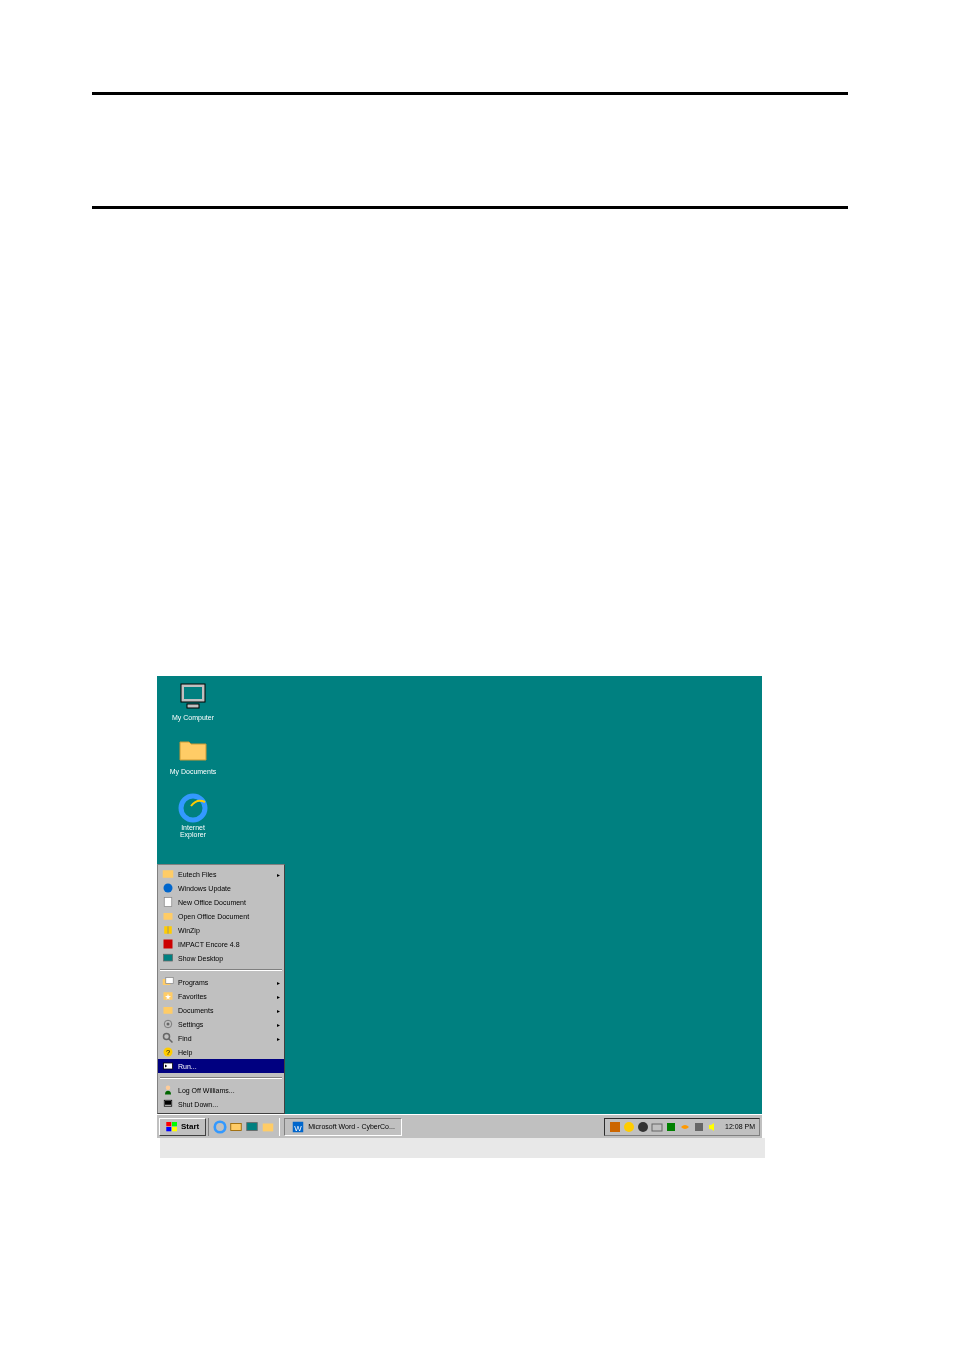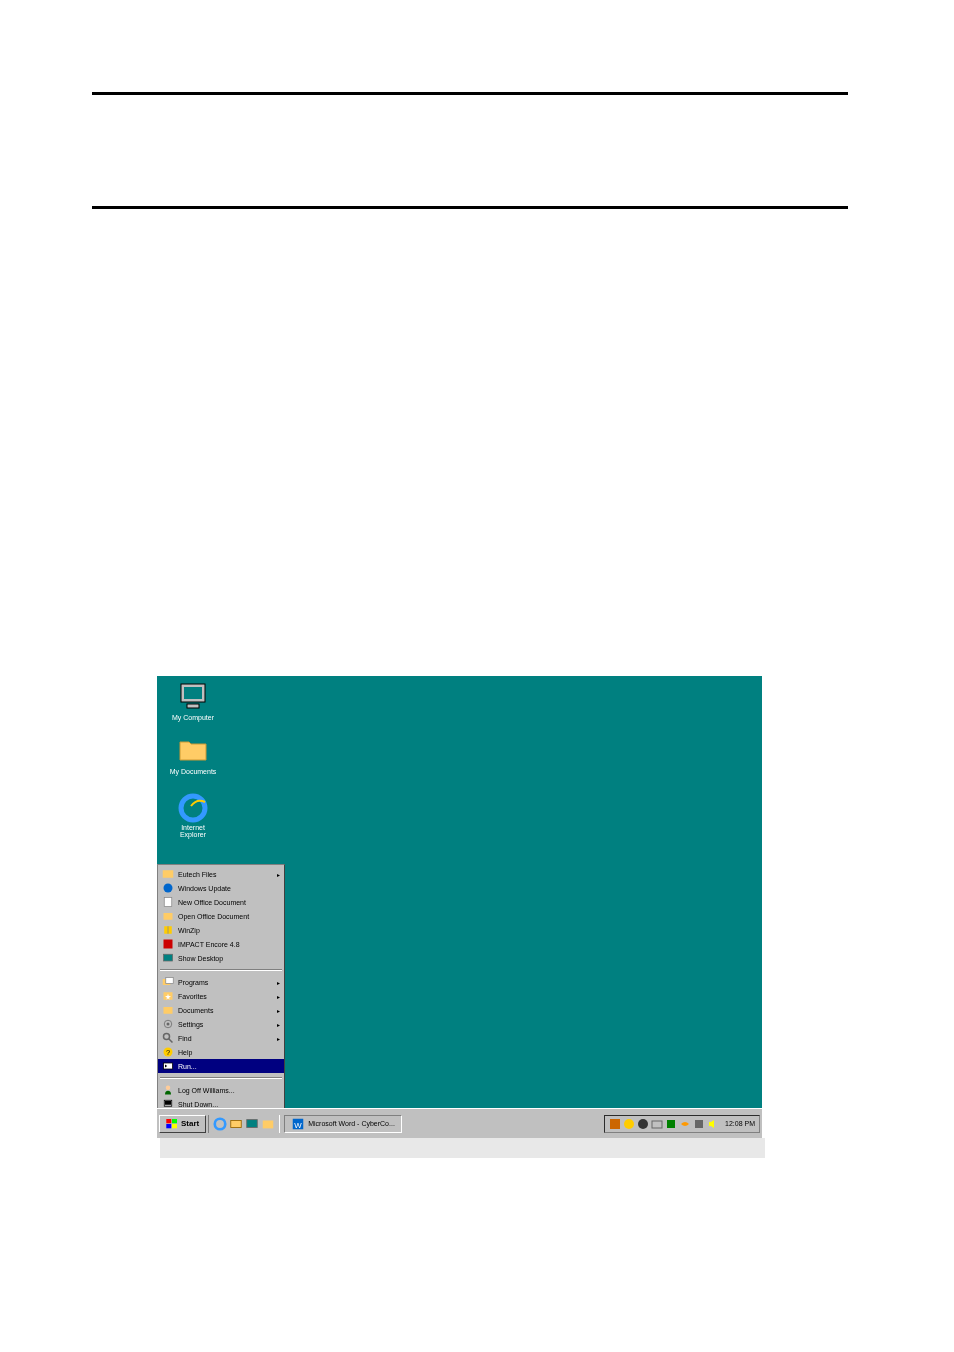--- a/index.html
+++ b/index.html
@@ -100,21 +100,21 @@
     .menu-separator {
       border-top: 1px solid #808080;
       border-bottom: 1px solid #ffffff;
       margin: 2px 2px;
     }
     .taskbar {
       position: absolute;
       left: 0;
       bottom: 0;
       right: 0;
-      height: 30px;
+      height: 24px;
       background: #c0c0c0;
       border-top: 1px solid #ffffff;
       display: flex;
       align-items: center;
       padding: 0 2px;
     }
     .start-btn {
       height: 18px;
       padding: 0 6px;
       background: #c0c0c0;

